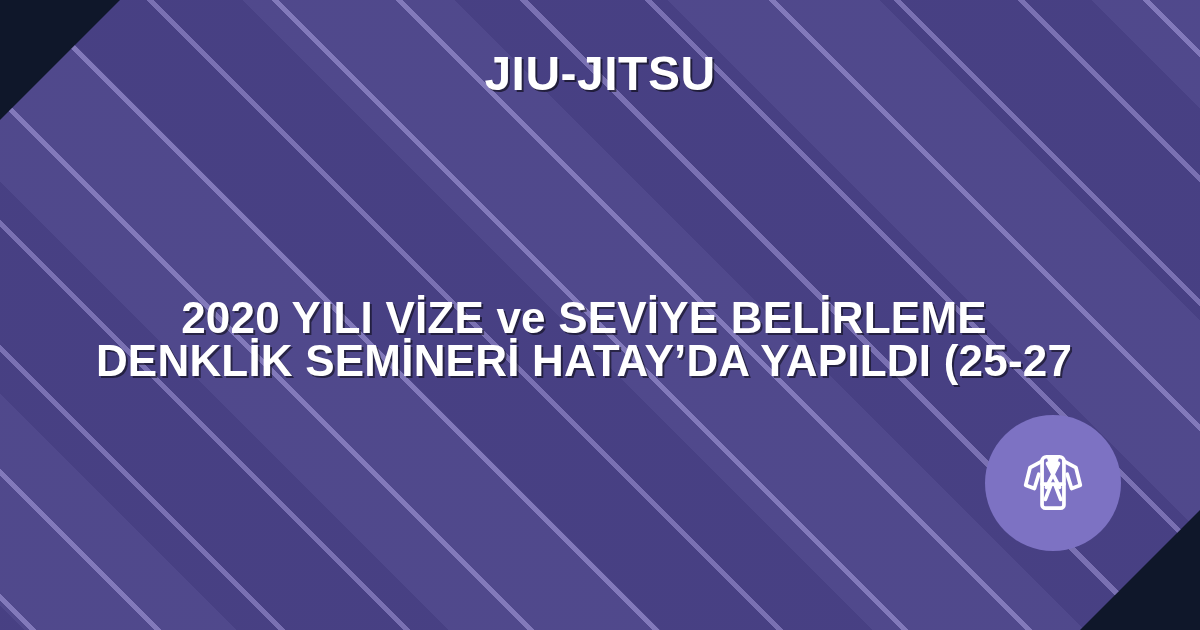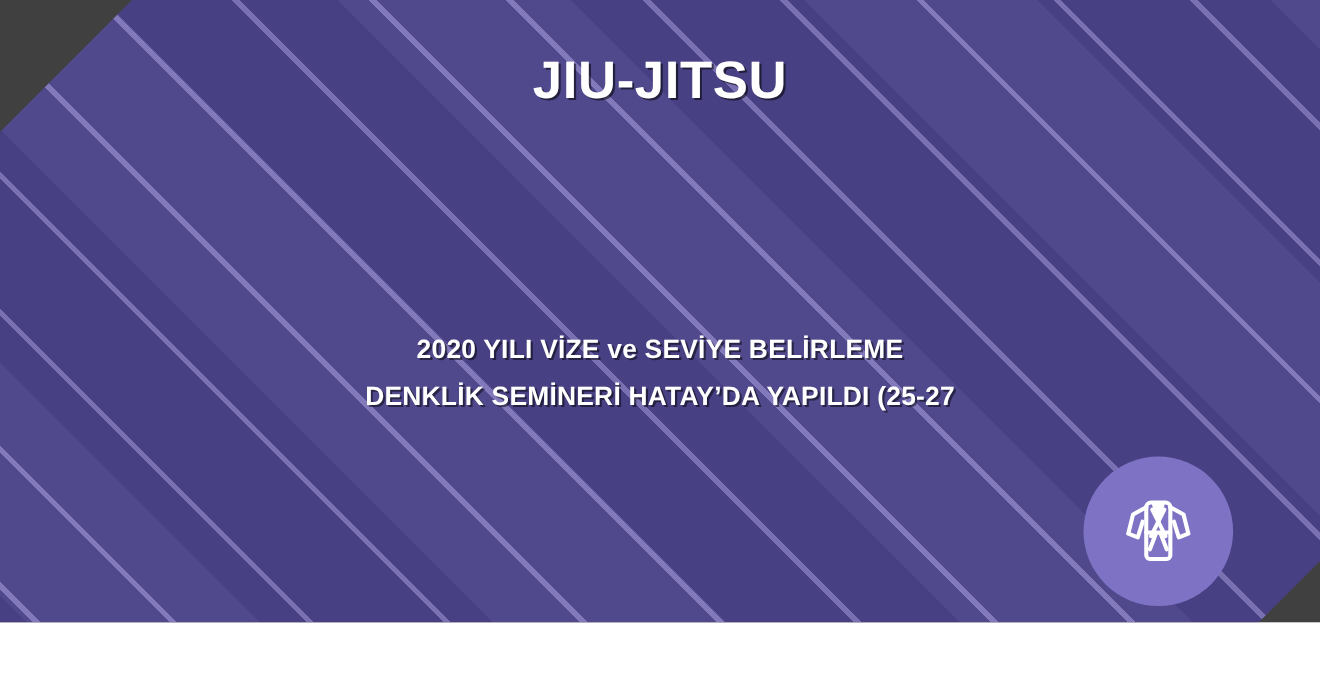--- a/index.html
+++ b/index.html
@@ -8,23 +8,23 @@
     padding: 0;
     background: #ffffff;
   }
   body {
     font-family: "Liberation Sans", sans-serif;
   }
 
   .banner {
     position: relative;
     width: 1200px;
-    height: 566px;
+    height: 630px;
     overflow: hidden;
-    background: #404040;
+    background: #0f172a;
   }
 
   
   .plate {
     position: absolute;
     inset: 0;
     background-color: #4a4288;
     
     -webkit-clip-path: polygon(120px 0, 1200px 0, 1200px 510px, 1080px 630px, 0 630px, 0 120px);
     clip-path: polygon(120px 0, 1200px 0, 1200px 510px, 1080px 630px, 0 630px, 0 120px);
@@ -77,25 +77,25 @@
     font-weight: bold;
     letter-spacing: 0.5px;
     line-height: 1.1;
     text-shadow: 2px 2px 0 rgba(0,0,0,0.55);
     white-space: nowrap;
   }
 
   .headline {
     position: absolute;
     top: 296px;
-    left: 90px;
+    left: 74px;
     width: 1020px;
     text-align: center;
     color: #ffffff;
-    font-size: 24px;
+    font-size: 44px;
     font-weight: bold;
     line-height: 43px;
     letter-spacing: 0.2px;
     text-shadow: 2px 2px 0 rgba(0,0,0,0.5);
   }
   .headline .hl-line {
     display: block;
   }
 
   .badge {

